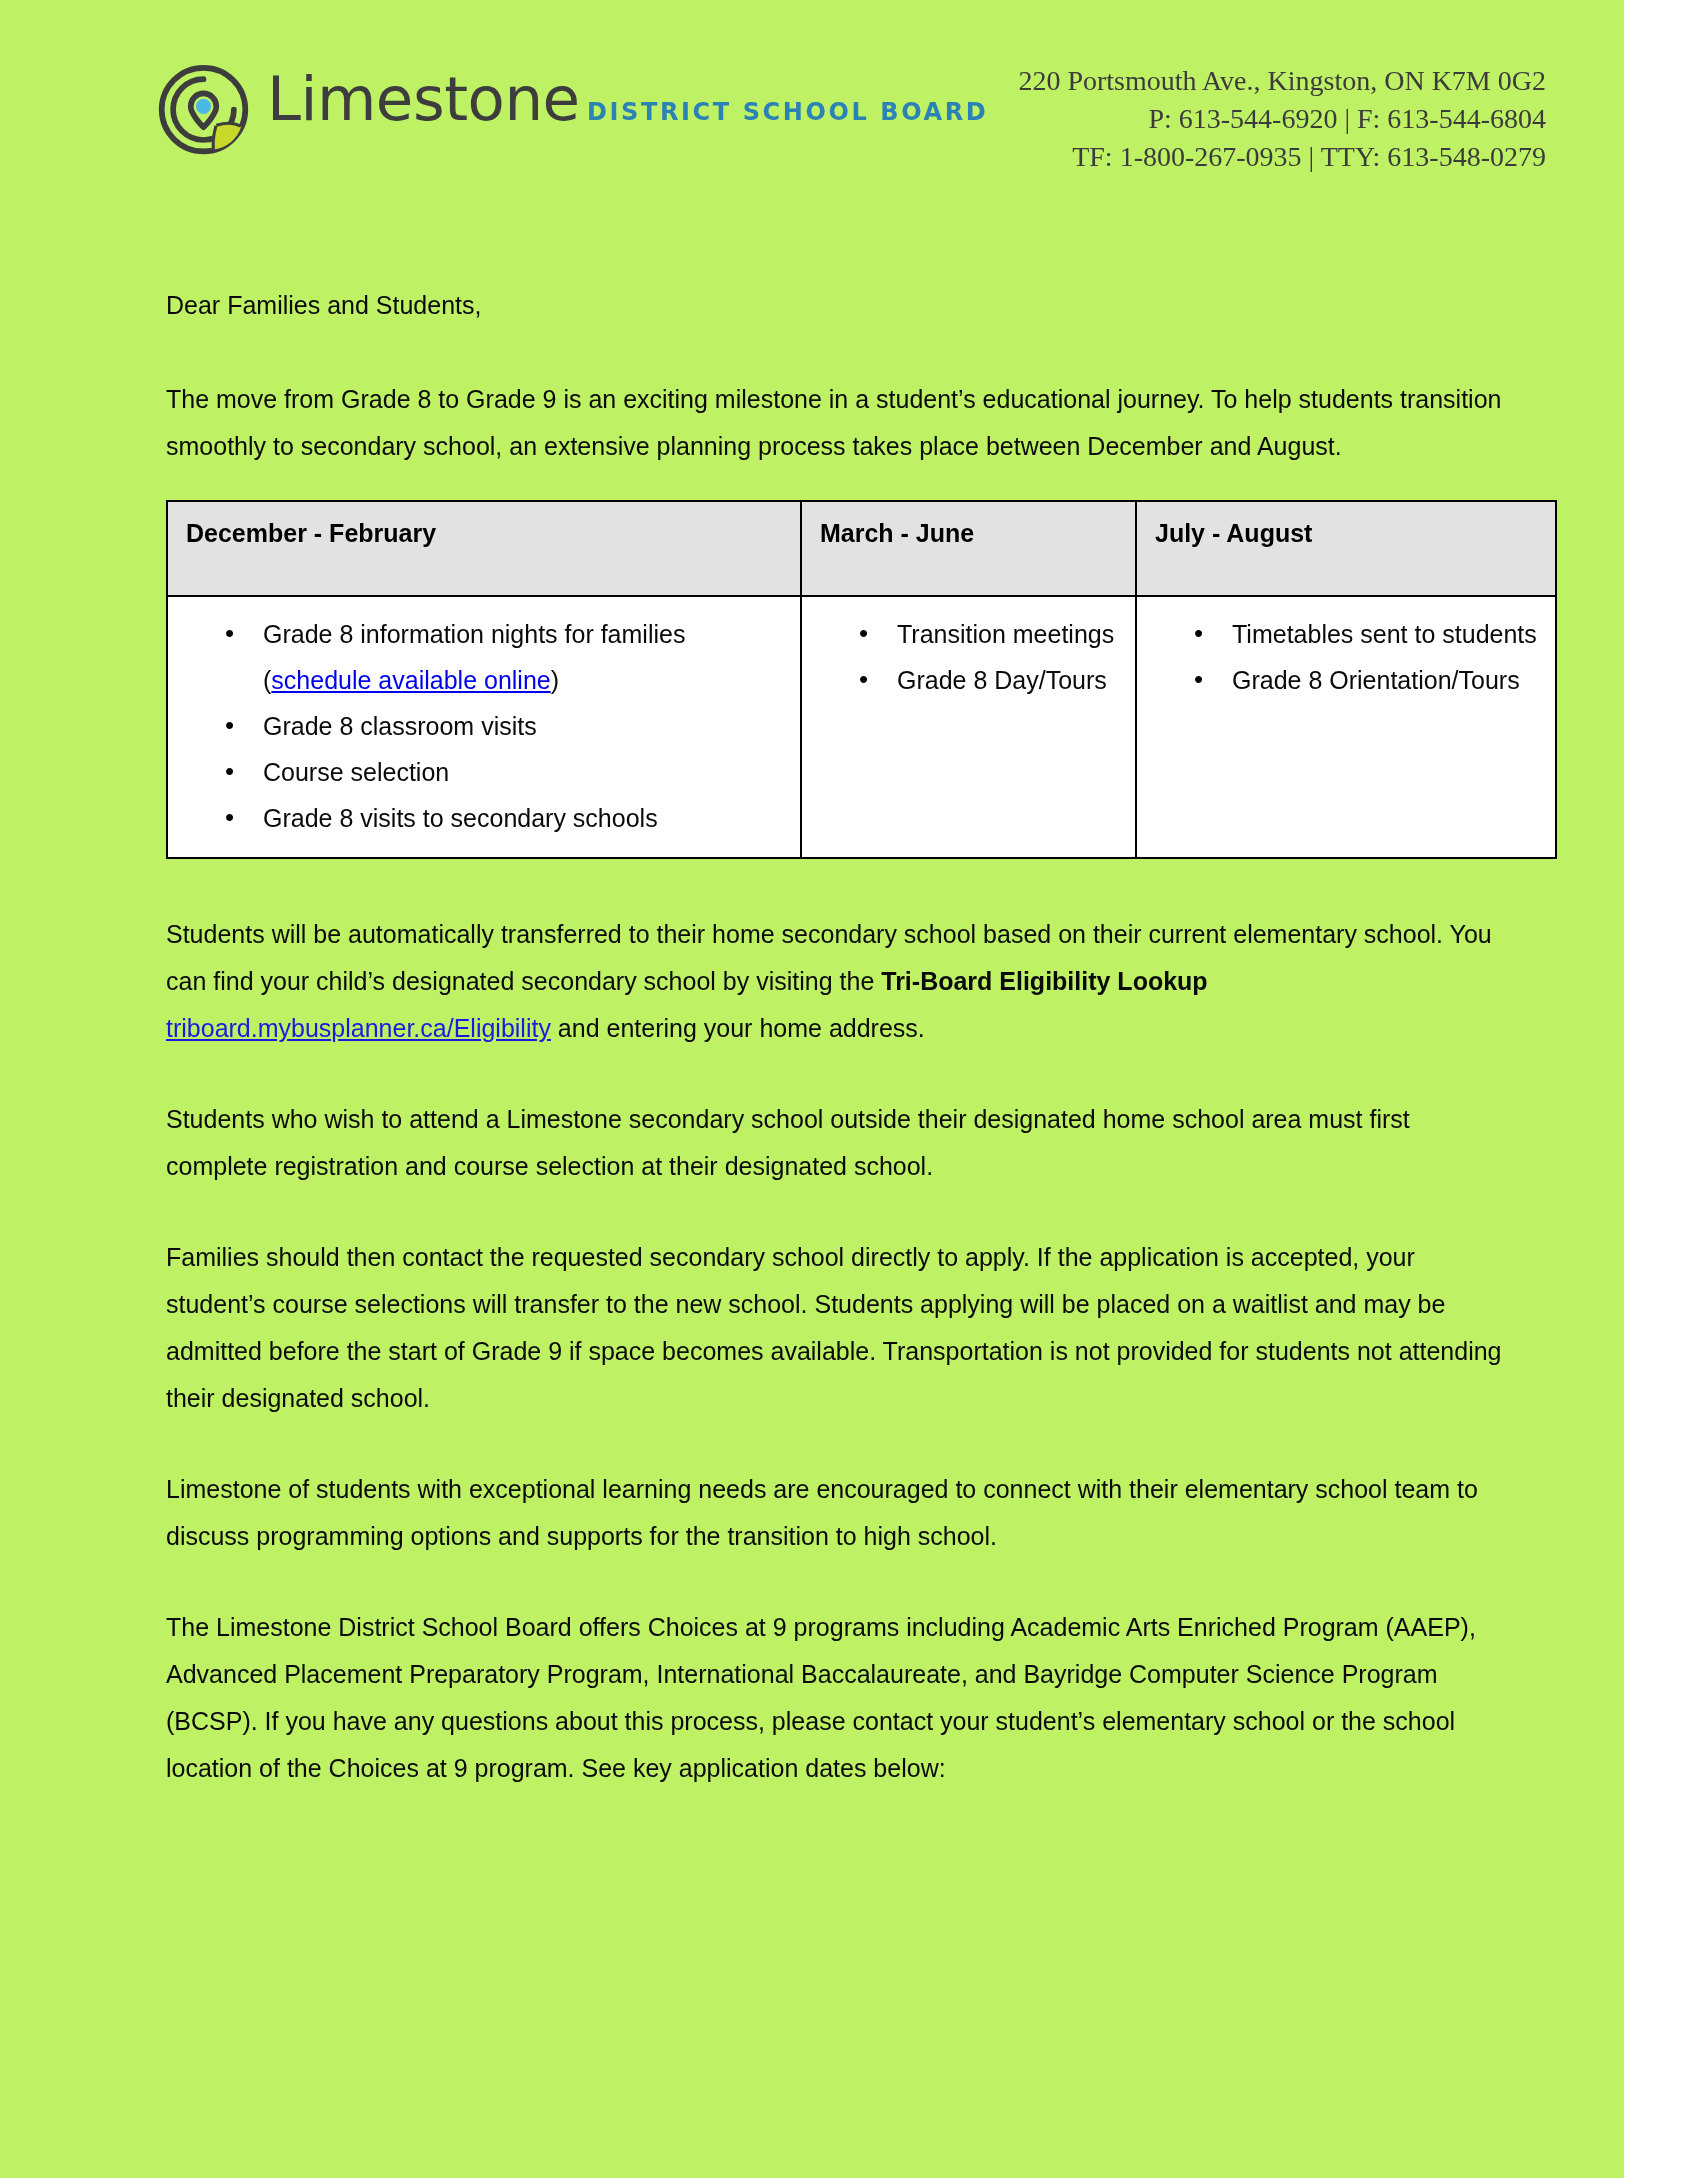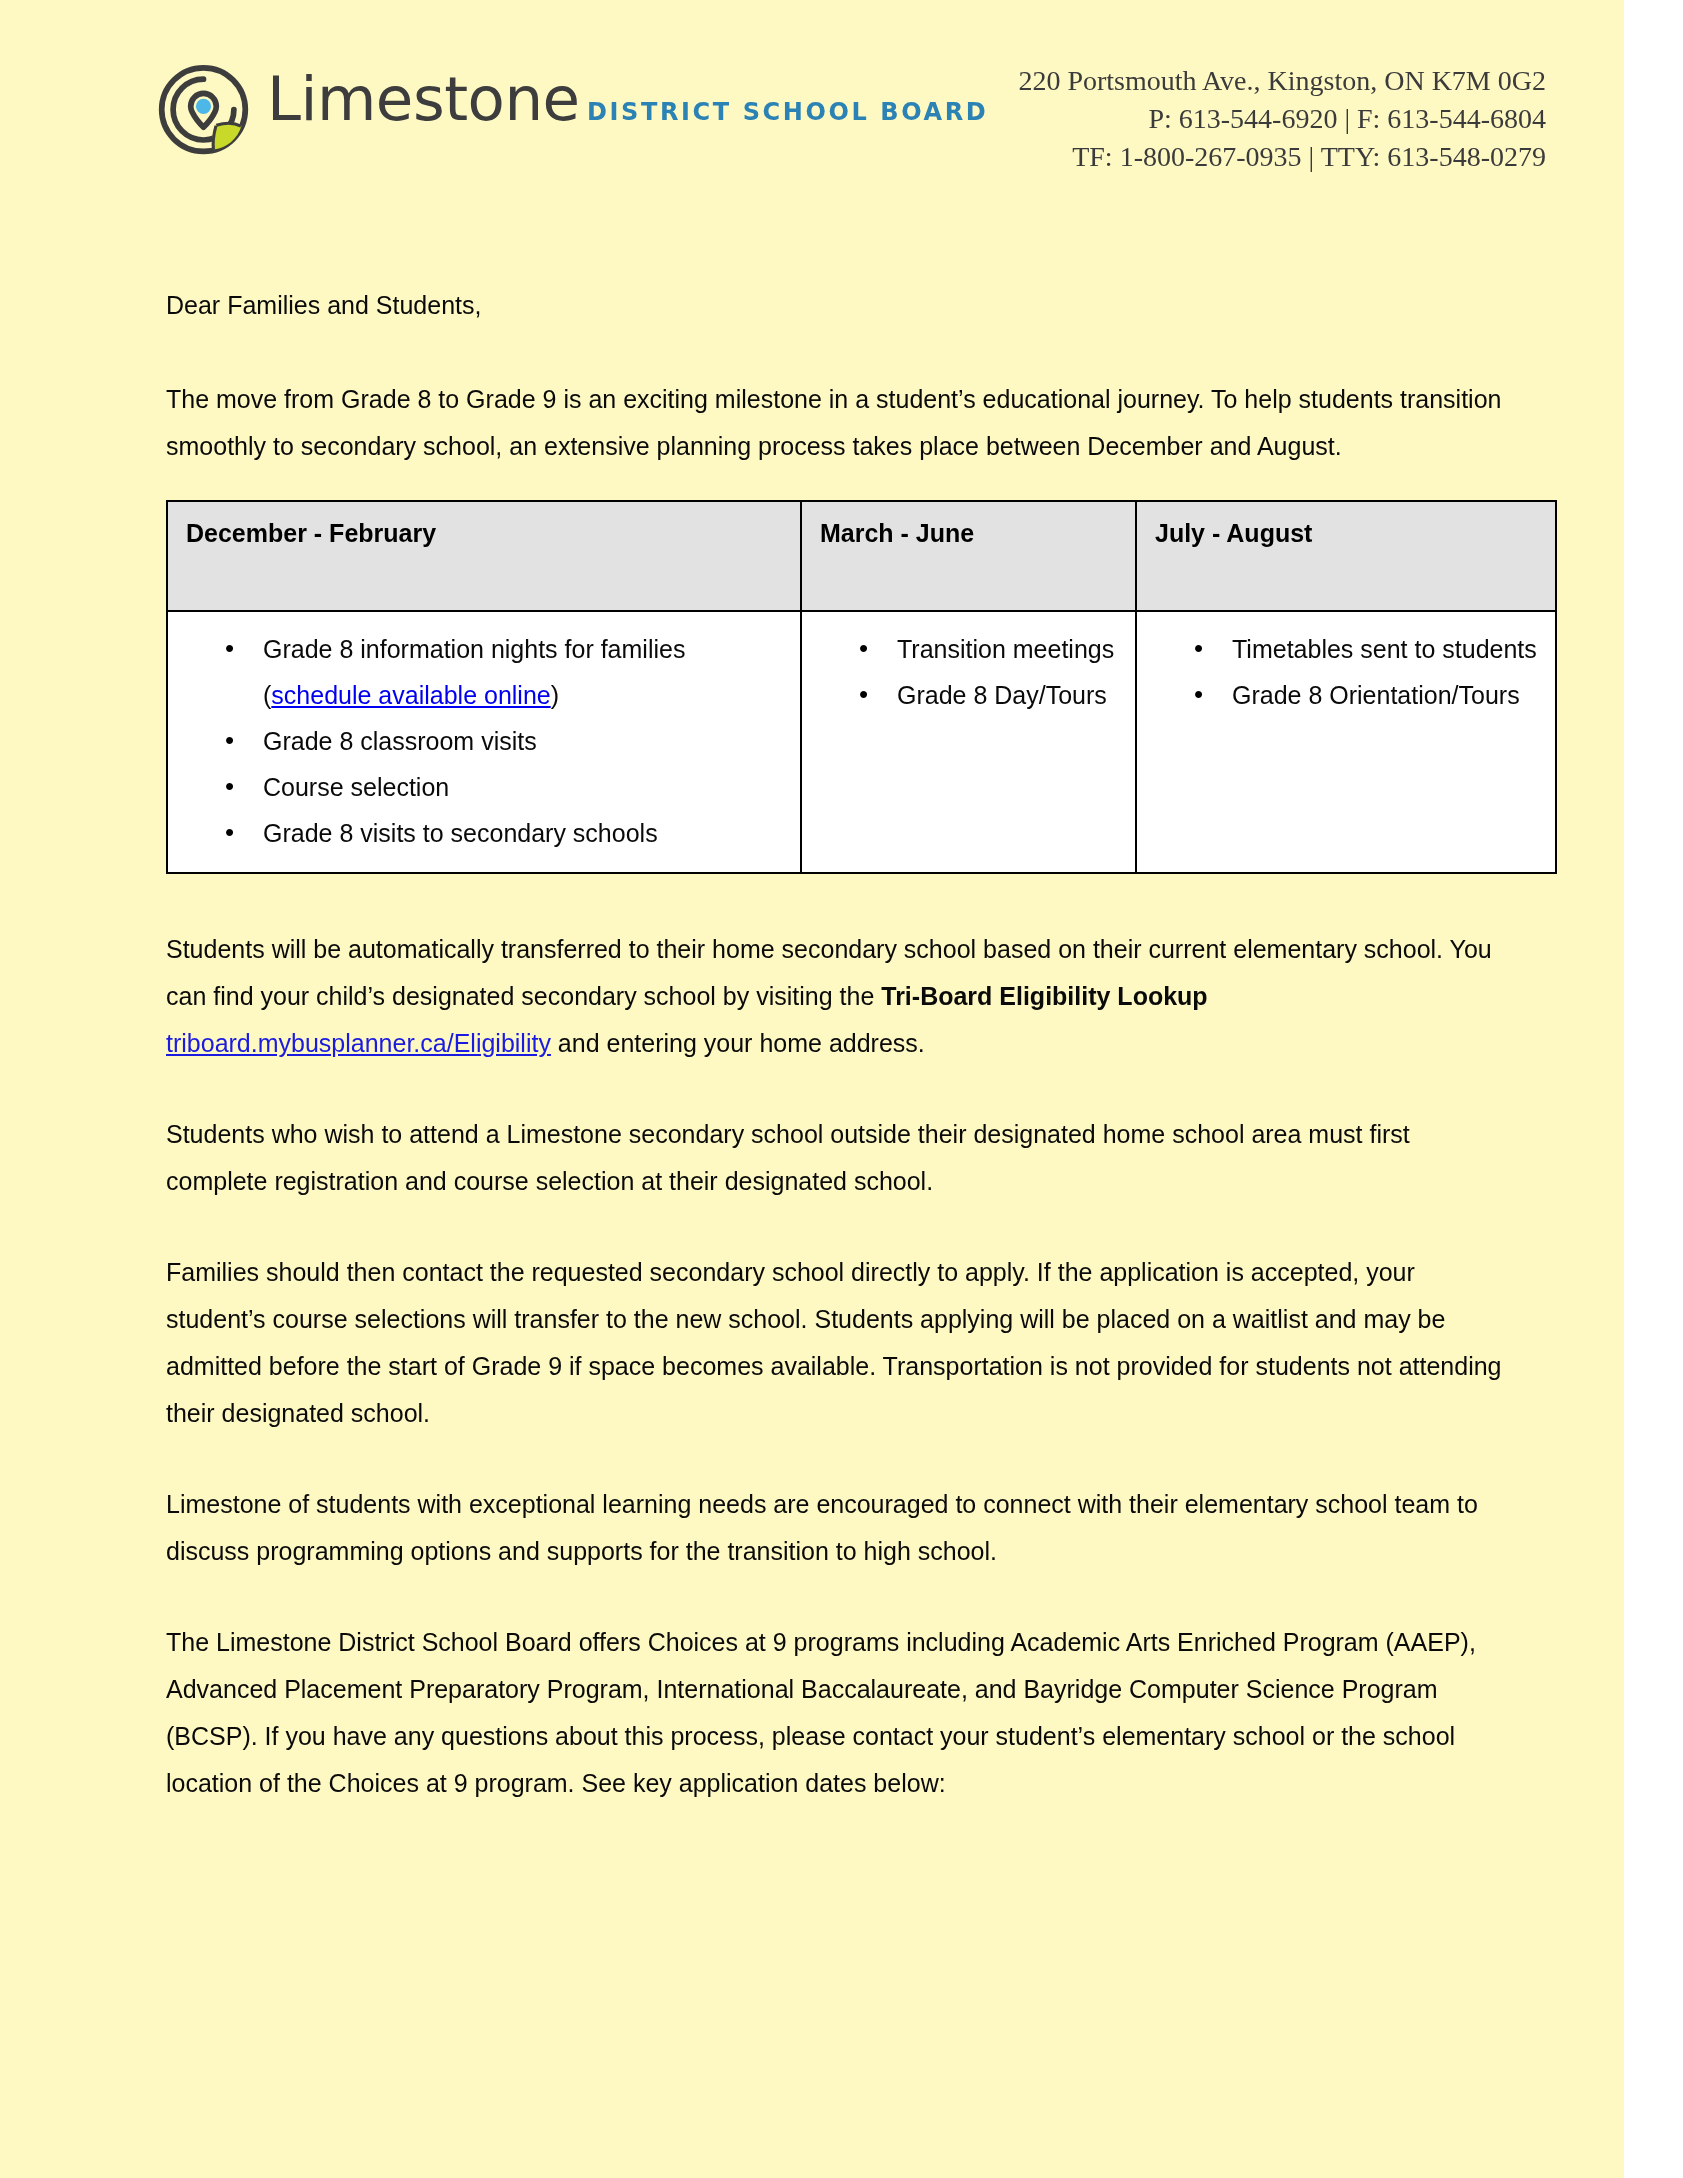--- a/index.html
+++ b/index.html
@@ -13,21 +13,21 @@
     position: relative;
     font-family: "Liberation Sans", sans-serif;
     color: #000000;
     overflow: hidden;
   }
 
   .page {
     position: relative;
     width: 1624px;
     height: 2178px;
-    background: #fef9c3;
+    background: #bef264;
     box-sizing: border-box;
   }
 
   
   .header {
     position: absolute;
     top: 48px;
     left: 0;
     width: 1683px;
     height: 178px;
@@ -127,21 +127,21 @@
     border: 2px solid #000000;
     vertical-align: top;
     padding: 0;
   }
   table.sched th {
     background: #e2e2e2;
     text-align: left;
     font-size: 25px;
     font-weight: bold;
     height: 65px;
-    padding: 14px 0 29px 18px;
+    padding: 14px 0 14px 18px;
     line-height: 34px;
   }
   table.sched td {
     padding: 14px 10px 16px 26px;
     background: #ffffff;
   }
   table.sched ul {
     margin: 0;
     padding: 0 0 0 69px;
     list-style: none;

